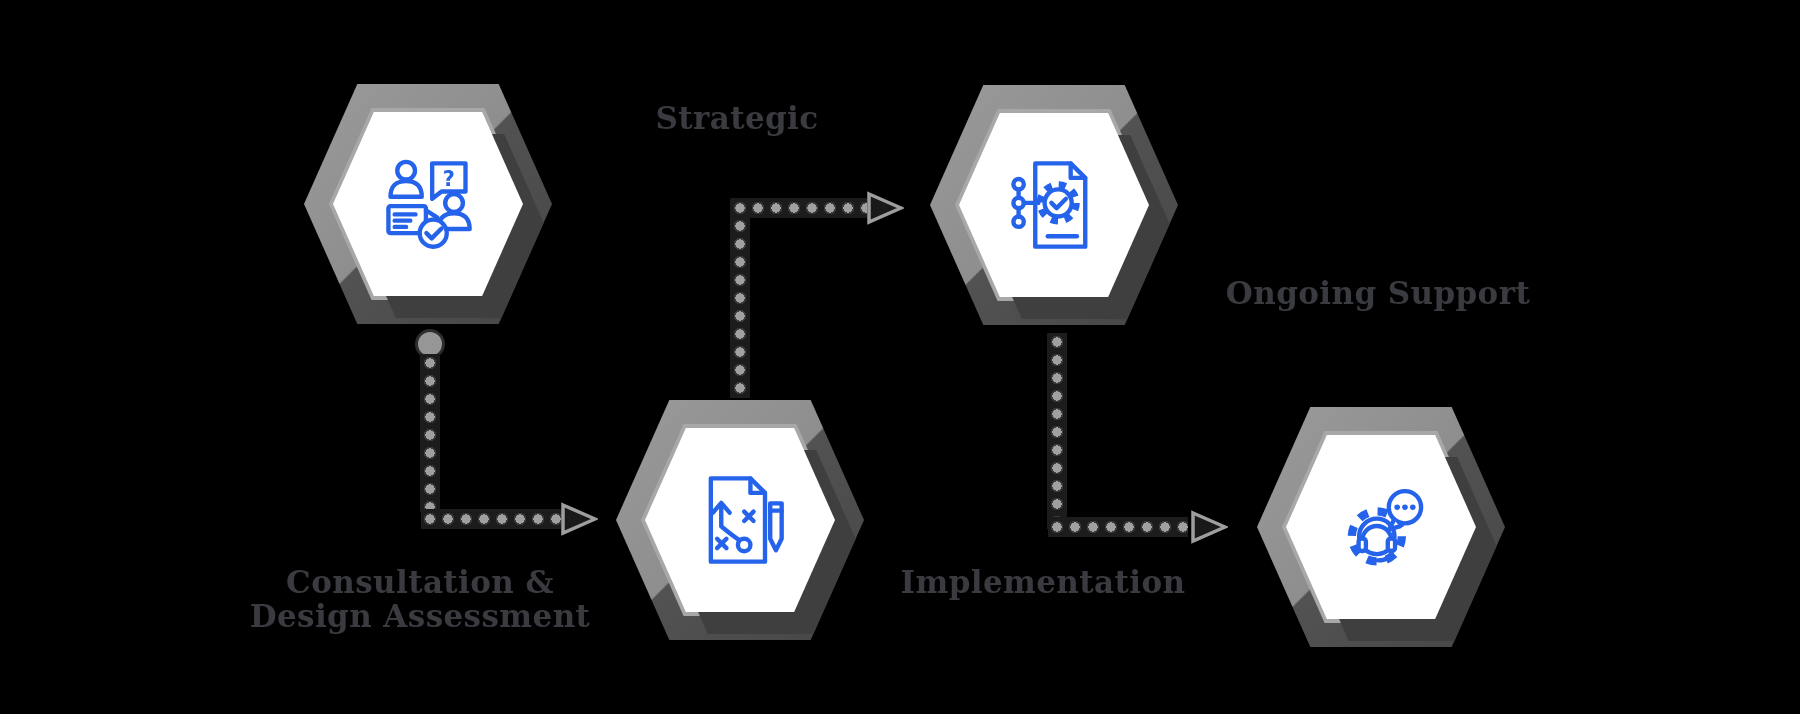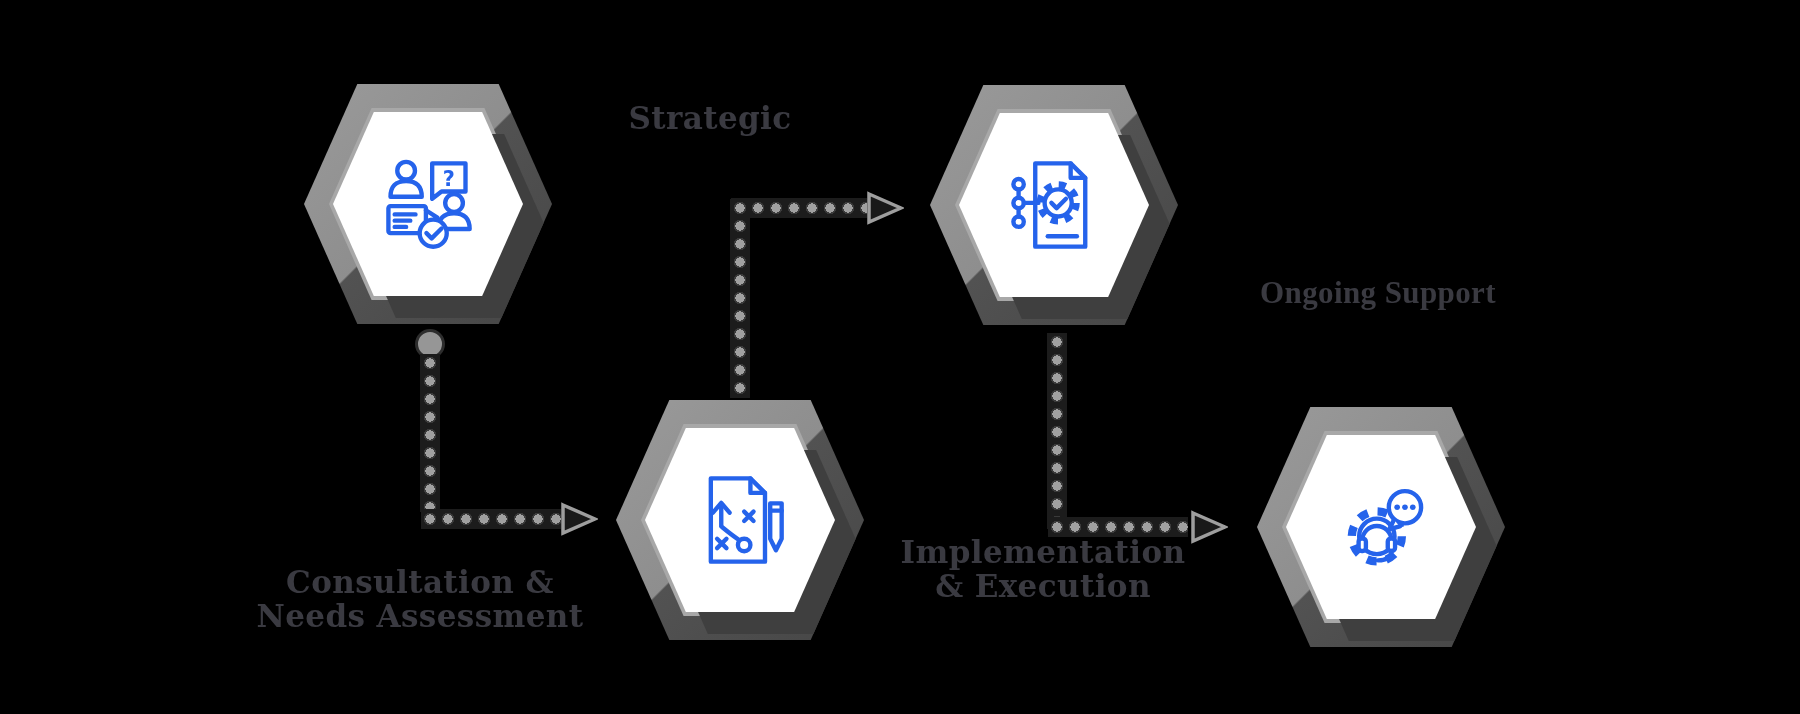--- a/index.html
+++ b/index.html
@@ -129,29 +129,28 @@
       <circle cx="71" cy="29" r="15.5" fill="#ffffff"></circle>
       <path d="M60.5 41 l-4.5 9 l10 -2.5" fill="#ffffff"></path>
       <circle cx="63.5" cy="29" r="2.7" fill="#2563eb" stroke="none"></circle>
       <circle cx="71" cy="29" r="2.7" fill="#2563eb" stroke="none"></circle>
       <circle cx="78.5" cy="29" r="2.7" fill="#2563eb" stroke="none"></circle>
     </svg>
   </div>
 
   <div class="step-label" style="left:160px;top:565px;">
     <span>Consultation &amp;</span>
-    <span>Needs Assessment</span>
+    <span>Design Assessment</span>
   </div>
 
-  <div class="step-label" style="left:450px;top:101px;">
+  <div class="step-label" style="left:477px;top:101px;">
     <span>Strategic</span>
   </div>
 
-  <div class="step-label" style="left:783px;top:535px;">
+  <div class="step-label" style="left:783px;top:565px;">
     <span>Implementation</span>
-    <span>&amp; Execution</span>
   </div>
 
-  <div class="step-label" style="left:1118px;top:276px;font-family:Liberation Serif, serif;">
+  <div class="step-label" style="left:1118px;top:276px;">
     <span>Ongoing Support</span>
   </div>
 
 </div>
 
 </body></html>

